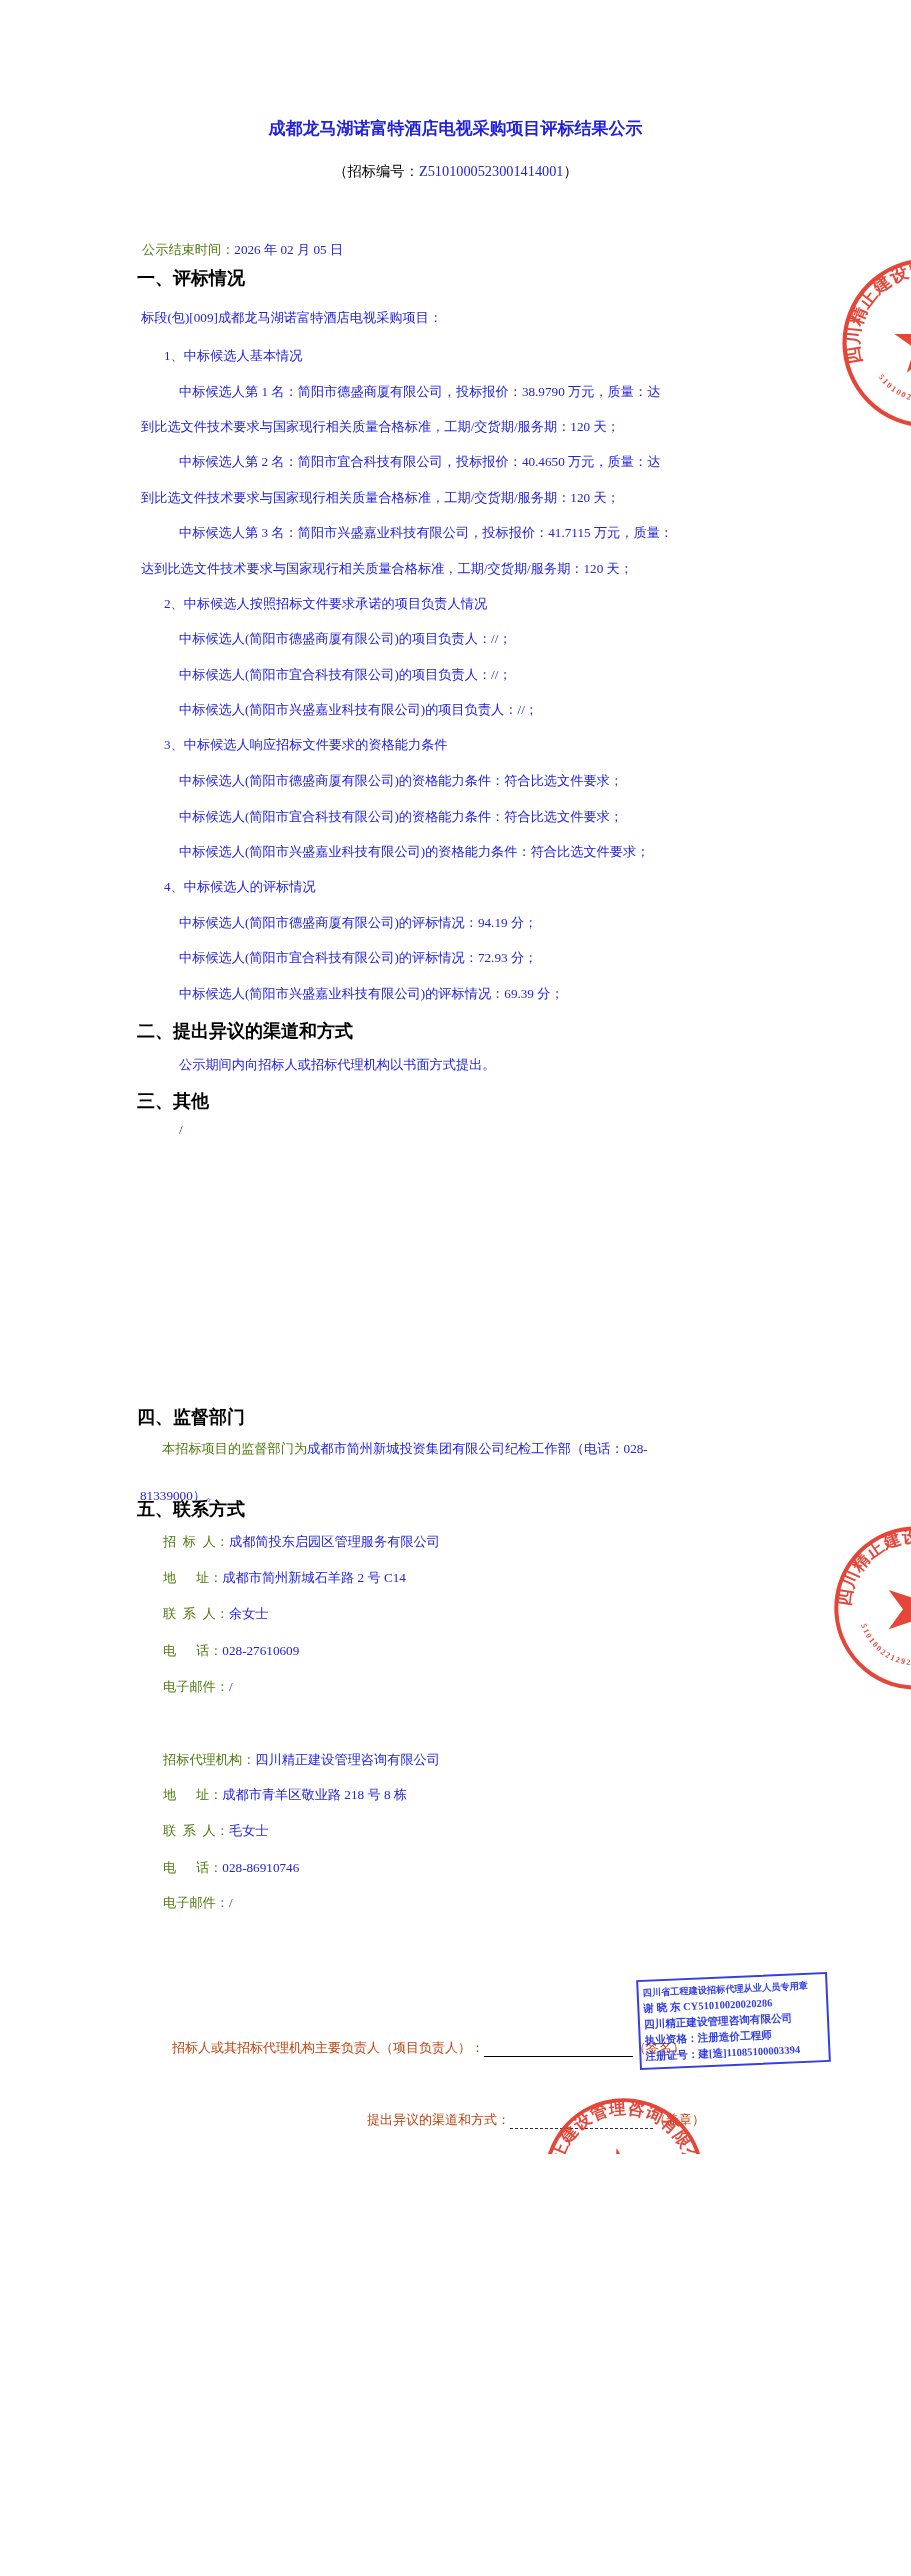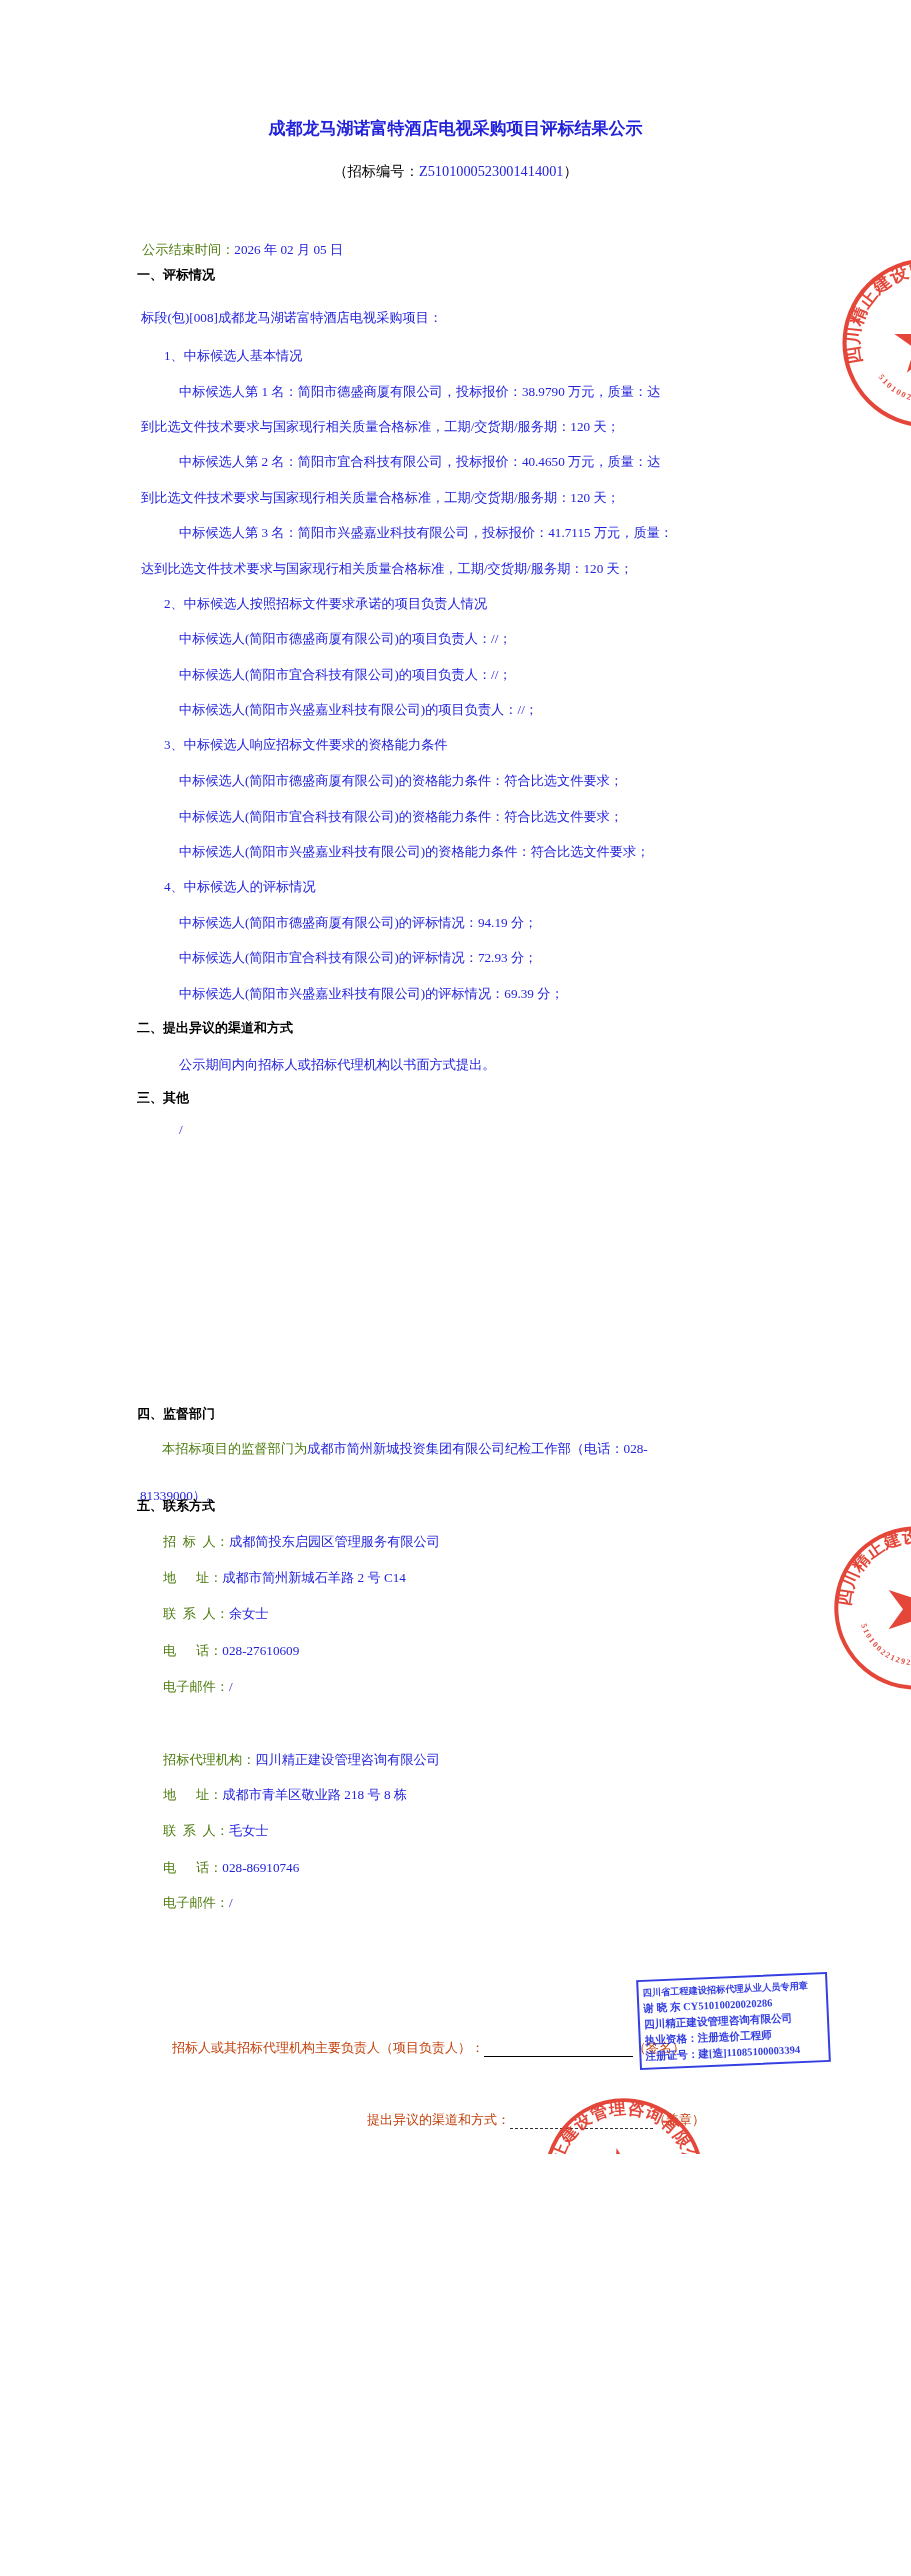--- a/index.html
+++ b/index.html
@@ -17,21 +17,21 @@
     font-family:"Liberation Serif","DejaVu Serif",serif;
   }
   .ln{
     position:absolute;
     white-space:pre;
     font-size:13.2px;
     color:var(--ink-blue);
     z-index:1;
   }
   .blk{color:#4d7c0f;}
-  .hd{font-size:13px;font-weight:bold;color:#000;}
+  .hd{font-size:18px;font-weight:bold;color:#000;}
   .title{font-size:17px;font-weight:bold;color:var(--ink-blue);width:100%;text-align:center;}
   .sub{font-size:14.3px;color:#000;width:100%;text-align:center;}
   .sig{font-size:13px;color:#c2410c;}
   .uline{display:inline-block;width:149px;height:15px;border-bottom:1.1px solid #000;vertical-align:bottom;}
   .uline-dashed{display:inline-block;width:143px;height:15px;border-bottom:1.1px dashed #333;vertical-align:bottom;}
   .rstamp{position:absolute;opacity:.93;z-index:2;}
   .rstamp circle{stroke:var(--stamp-red);}
   .rstamp text{fill:var(--stamp-red);}
   .rstamp .ring{font-size:30px;font-weight:bold;letter-spacing:1px;}
   .rstamp .serial{font-size:14px;font-weight:bold;letter-spacing:3px;}
@@ -48,21 +48,21 @@
 <body>
 
 <div id="page">
 
   <div class="ln title" style="top:117px;left:0;">成都龙马湖诺富特酒店电视采购项目评标结果公示</div>
   <div class="ln sub" style="top:162px;left:0;"><span>（招标编号：</span><span style="color:var(--ink-blue)">Z5101000523001414001</span><span>）</span></div>
 
   <div class="ln" style="top:241px;left:142px;"><span class="blk">公示结束时间：</span><span>2026 年 02 月 05 日</span></div>
 
   <div class="ln hd" style="top:266px;left:137px;">一、评标情况</div>
-  <div class="ln" style="top:309px;left:141px;">标段(包)[008]成都龙马湖诺富特酒店电视采购项目：</div>
+  <div class="ln" style="top:309px;left:141px;">标段(包)[009]成都龙马湖诺富特酒店电视采购项目：</div>
 
   <div class="ln" style="top:347px;left:164px;">1、中标候选人基本情况</div>
   <div class="ln" style="top:383px;left:179px;">中标候选人第 1 名：简阳市德盛商厦有限公司，投标报价：38.9790 万元，质量：达</div>
   <div class="ln" style="top:418px;left:141px;">到比选文件技术要求与国家现行相关质量合格标准，工期/交货期/服务期：120 天；</div>
   <div class="ln" style="top:453px;left:179px;">中标候选人第 2 名：简阳市宜合科技有限公司，投标报价：40.4650 万元，质量：达</div>
   <div class="ln" style="top:489px;left:141px;">到比选文件技术要求与国家现行相关质量合格标准，工期/交货期/服务期：120 天；</div>
   <div class="ln" style="top:524px;left:179px;">中标候选人第 3 名：简阳市兴盛嘉业科技有限公司，投标报价：41.7115 万元，质量：</div>
   <div class="ln" style="top:560px;left:141px;">达到比选文件技术要求与国家现行相关质量合格标准，工期/交货期/服务期：120 天；</div>
 
   <div class="ln" style="top:595px;left:164px;">2、中标候选人按照招标文件要求承诺的项目负责人情况</div>

